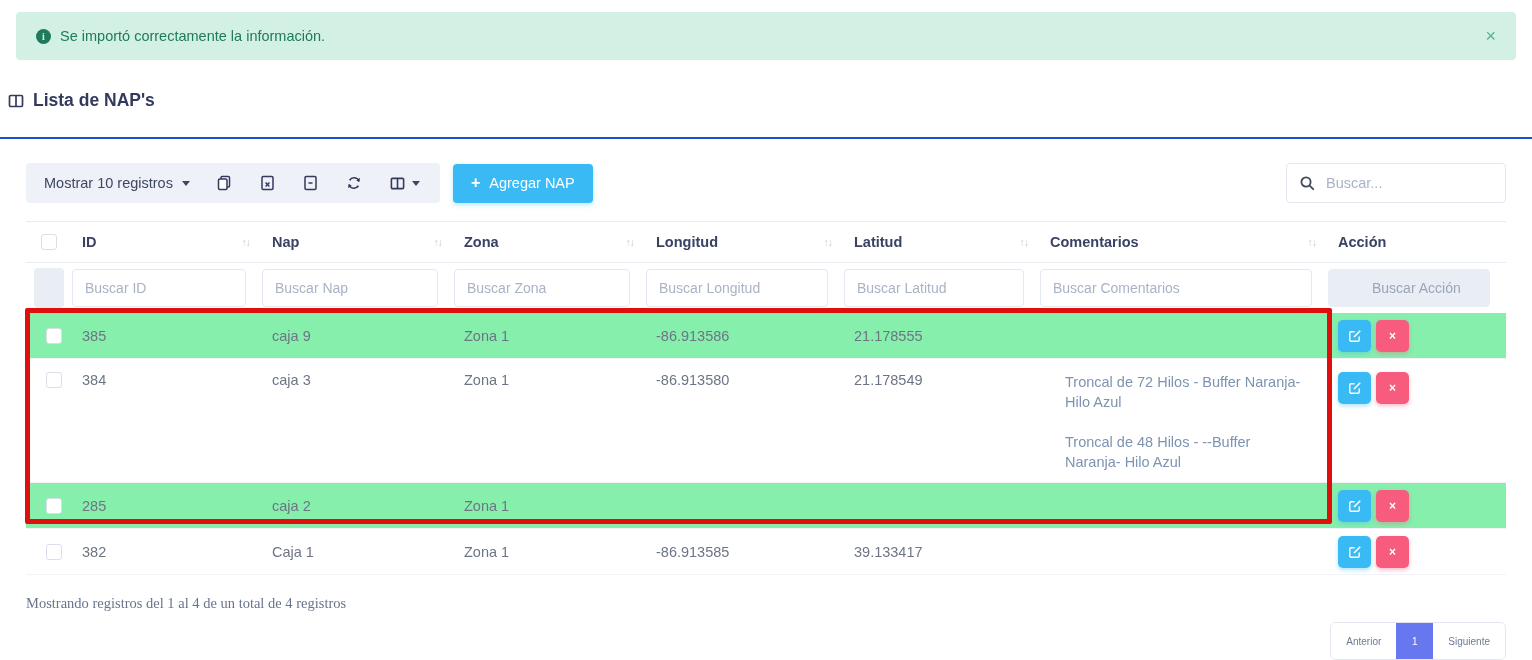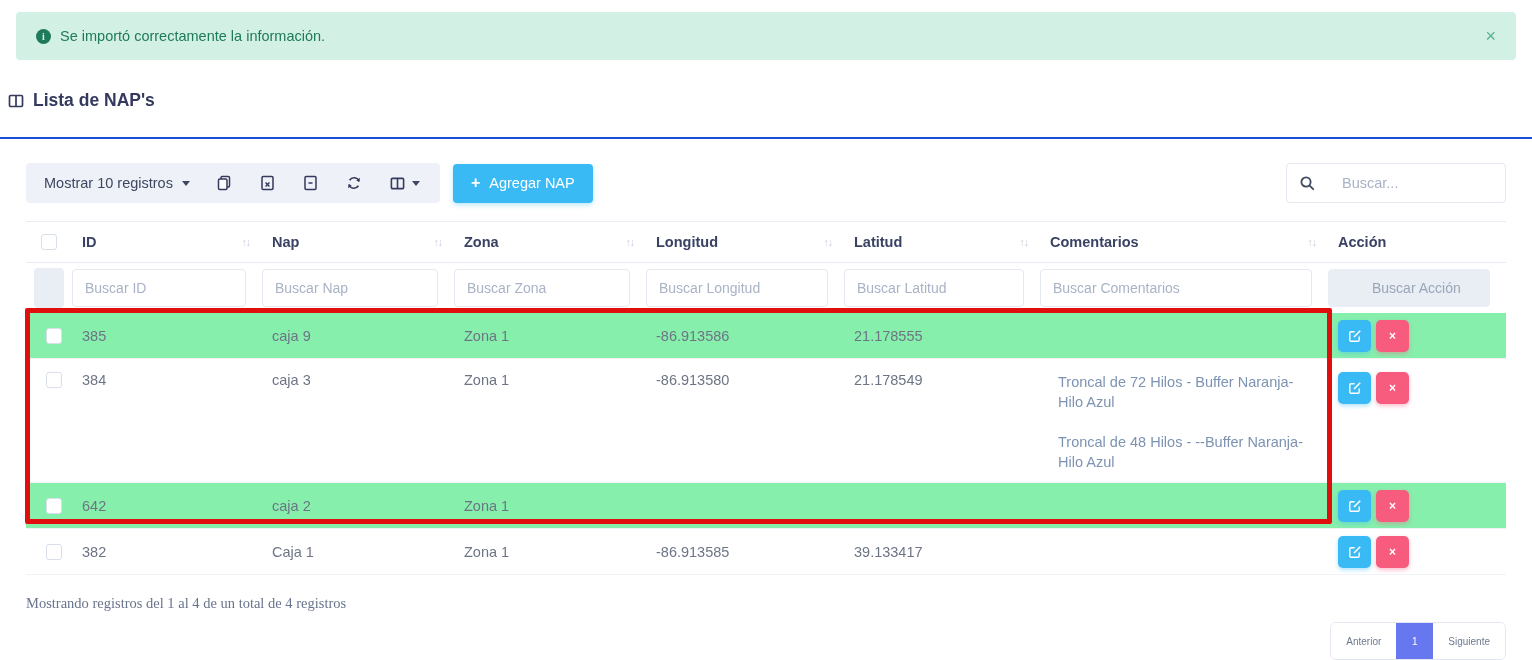--- a/index.html
+++ b/index.html
@@ -83,21 +83,21 @@
     font-size: 14.5px; font-family: inherit;
     display: flex; align-items: center; gap: 9px;
     box-shadow: 0 2px 5px rgba(58,186,244,.35);
   }
   .btn-add .plus { font-size: 16px; font-weight: bold; line-height: 1; }
   .search-box {
     margin-left: auto;
     width: 220px; height: 40px;
     border: 1px solid #e4e8f0; border-radius: 4px;
     background: #fff;
-    display: flex; align-items: center; gap: 26px;
+    display: flex; align-items: center; gap: 10px;
     padding: 0 12px;
   }
   .search-box input {
     border: none; outline: none; width: 100%;
     font-size: 14.5px; color: #6e7687; font-family: inherit;
     background: transparent;
   }
   .search-box input::placeholder { color: #a9b3c5; }
   
   .table { margin-top: 18px; }
@@ -137,21 +137,21 @@
   .filter-input.disabled::placeholder { color: #9aa5ba; }
   .tdata {
     min-height: 46px;
     border-bottom: 1px solid #f1f3f8;
     font-size: 14.5px; color: #6d7585;
   }
   .tdata .cell { display: flex; align-items: center; padding-left: 10px; }
   .striped { background: #86efac; }
   .row-tall .cell { align-items: flex-start; padding-top: 13px; }
   .comments { flex-direction: column; align-items: flex-start; }
-  .comments p { margin: 0 8px 20px; line-height: 20px; color: #7d93b2; padding-right: 10px; }
+  .comments p { margin: 0 15px 20px; line-height: 20px; color: #7d93b2; padding-right: 10px; }
   .comments p:last-child { margin-bottom: 10px; }
   .actions { gap: 5px; }
   .btn-edit, .btn-del {
     width: 33px; height: 32px;
     border: none; border-radius: 5px; cursor: pointer;
     display: flex; align-items: center; justify-content: center;
     color: #fff; flex: none;
   }
   .btn-edit { background: #3abaf4; box-shadow: 0 2px 4px rgba(58,186,244,.4); }
   .btn-del  { background: #f75c7f; box-shadow: 0 2px 4px rgba(247,92,127,.4);
@@ -353,21 +353,21 @@
           <button class="btn-del">
             <span>×</span>
           </button>
         </div>
       </div>
 
       <div class="trow tdata striped">
         <div class="cell cb-cell">
             <span class="cb"></span>
           </div>
-        <div class="cell">642</div>
+        <div class="cell">285</div>
         <div class="cell">caja 2</div>
         <div class="cell">Zona 1</div>
         <div class="cell"></div>
         <div class="cell"></div>
         <div class="cell comments"></div>
         <div class="cell actions">
           <button class="btn-edit">
             <svg width="14" height="14" viewBox="0 0 14 14">
               <path d="M11.2 7.5v3.6a1.2 1.2 0 0 1-1.2 1.2H3a1.2 1.2 0 0 1-1.2-1.2V4A1.2 1.2 0 0 1 3 2.8h3.6" fill="none" stroke="#fff" stroke-width="1.4"></path>
               <line x1="6" y1="8" x2="12.2" y2="1.8" stroke="#fff" stroke-width="1.6"></line>

